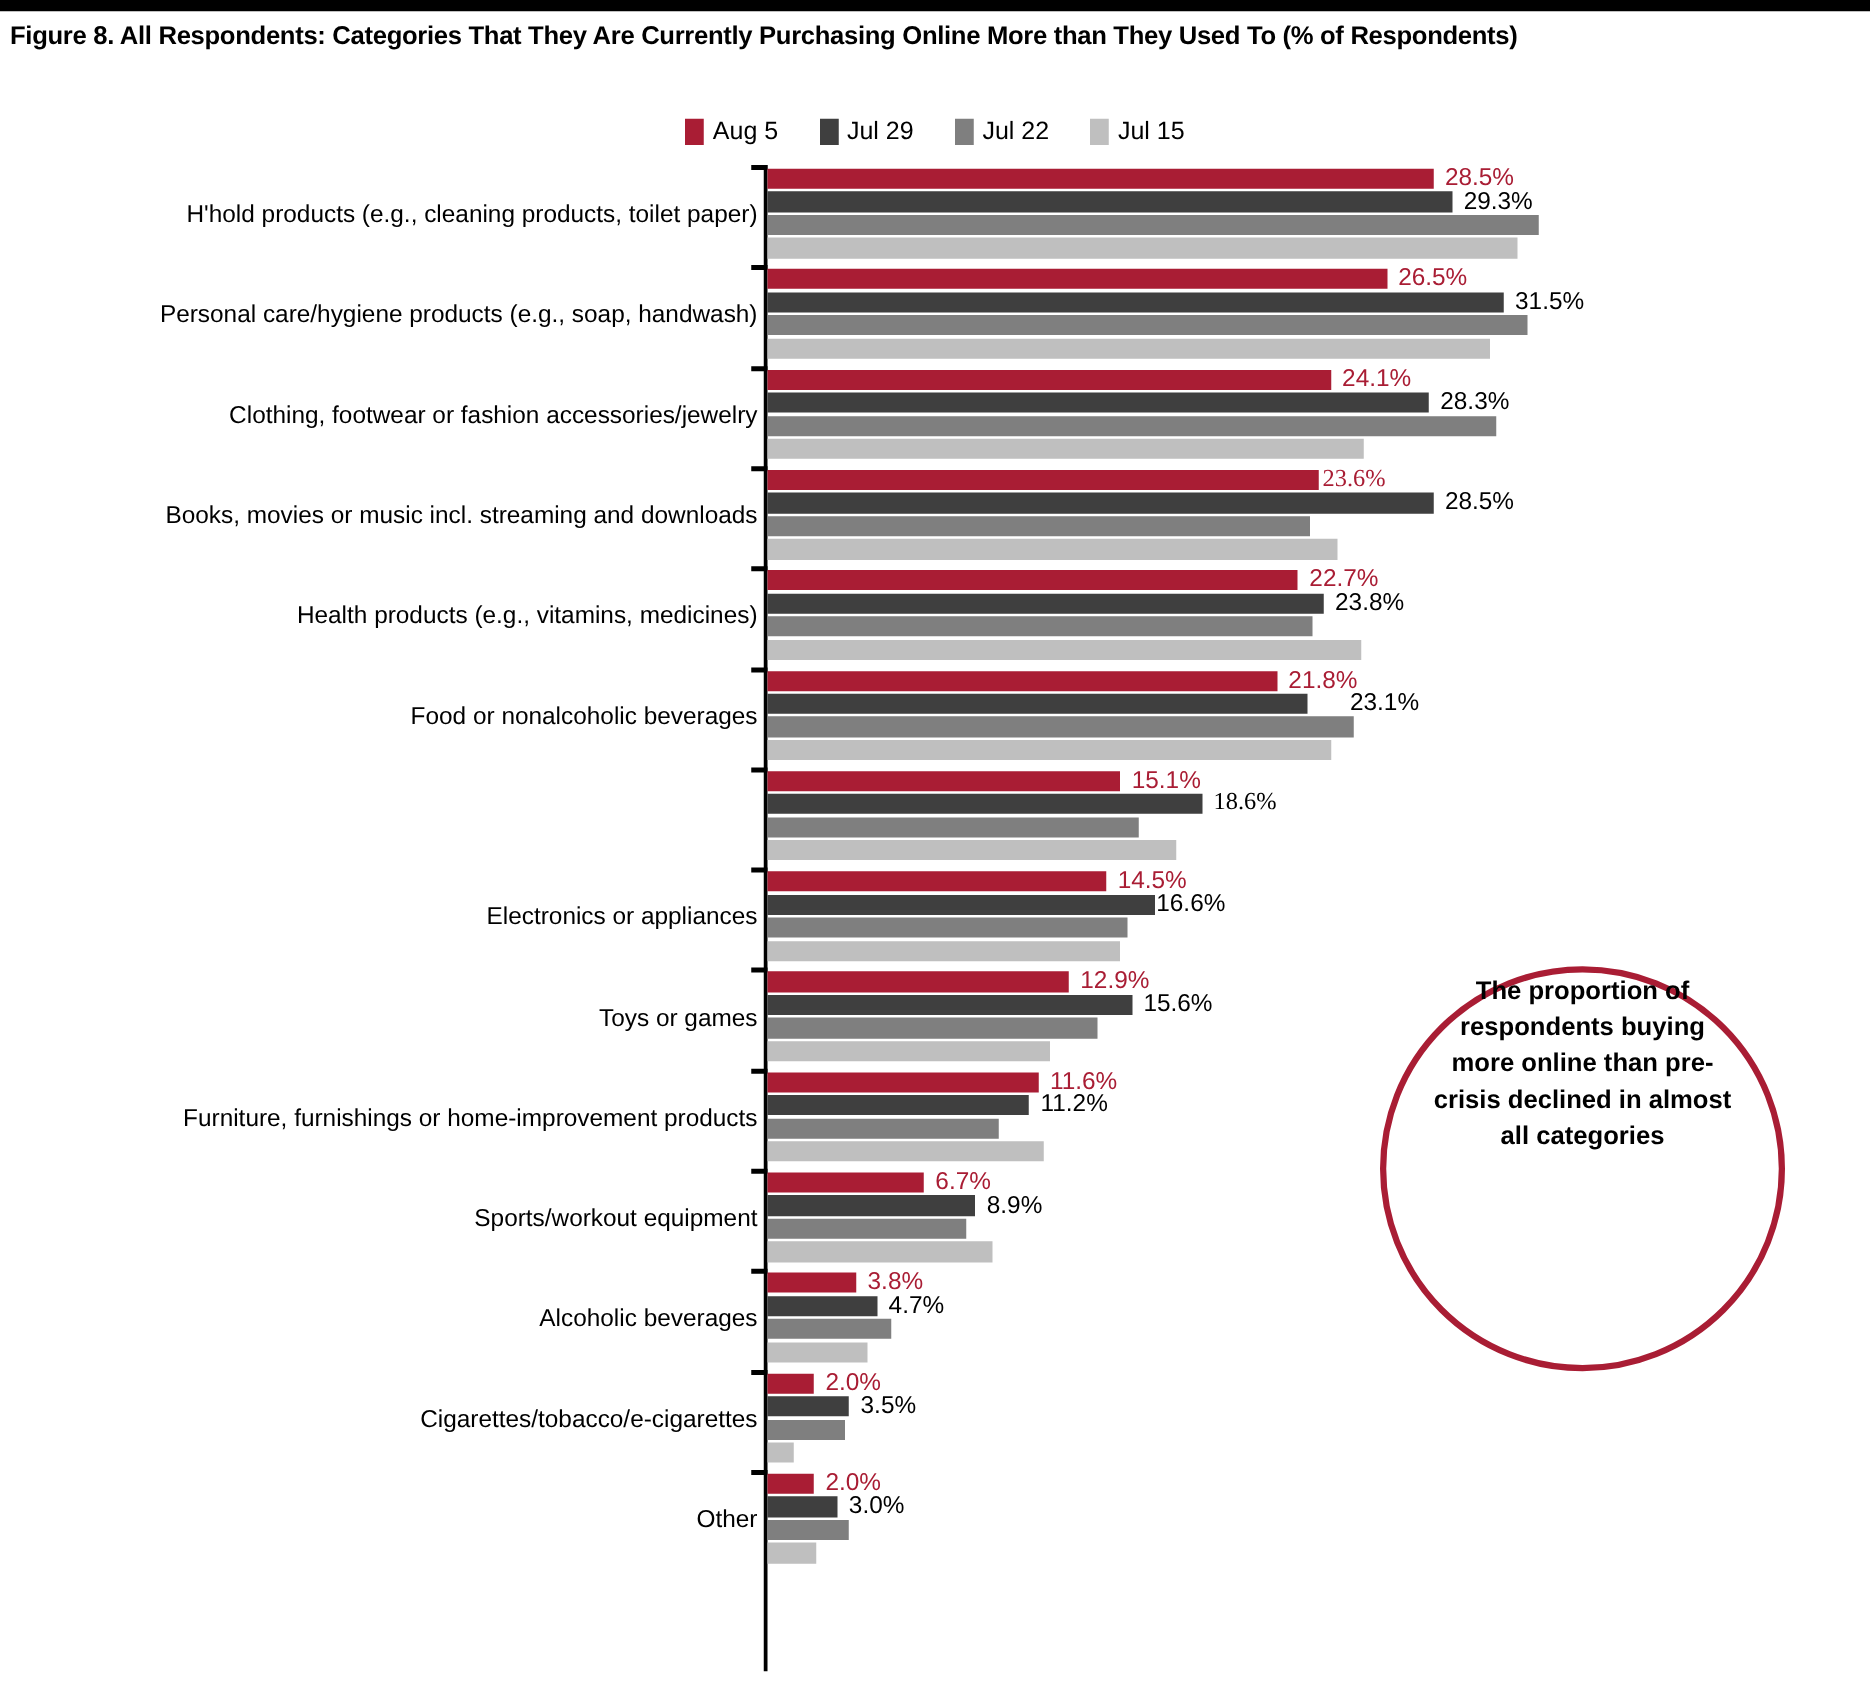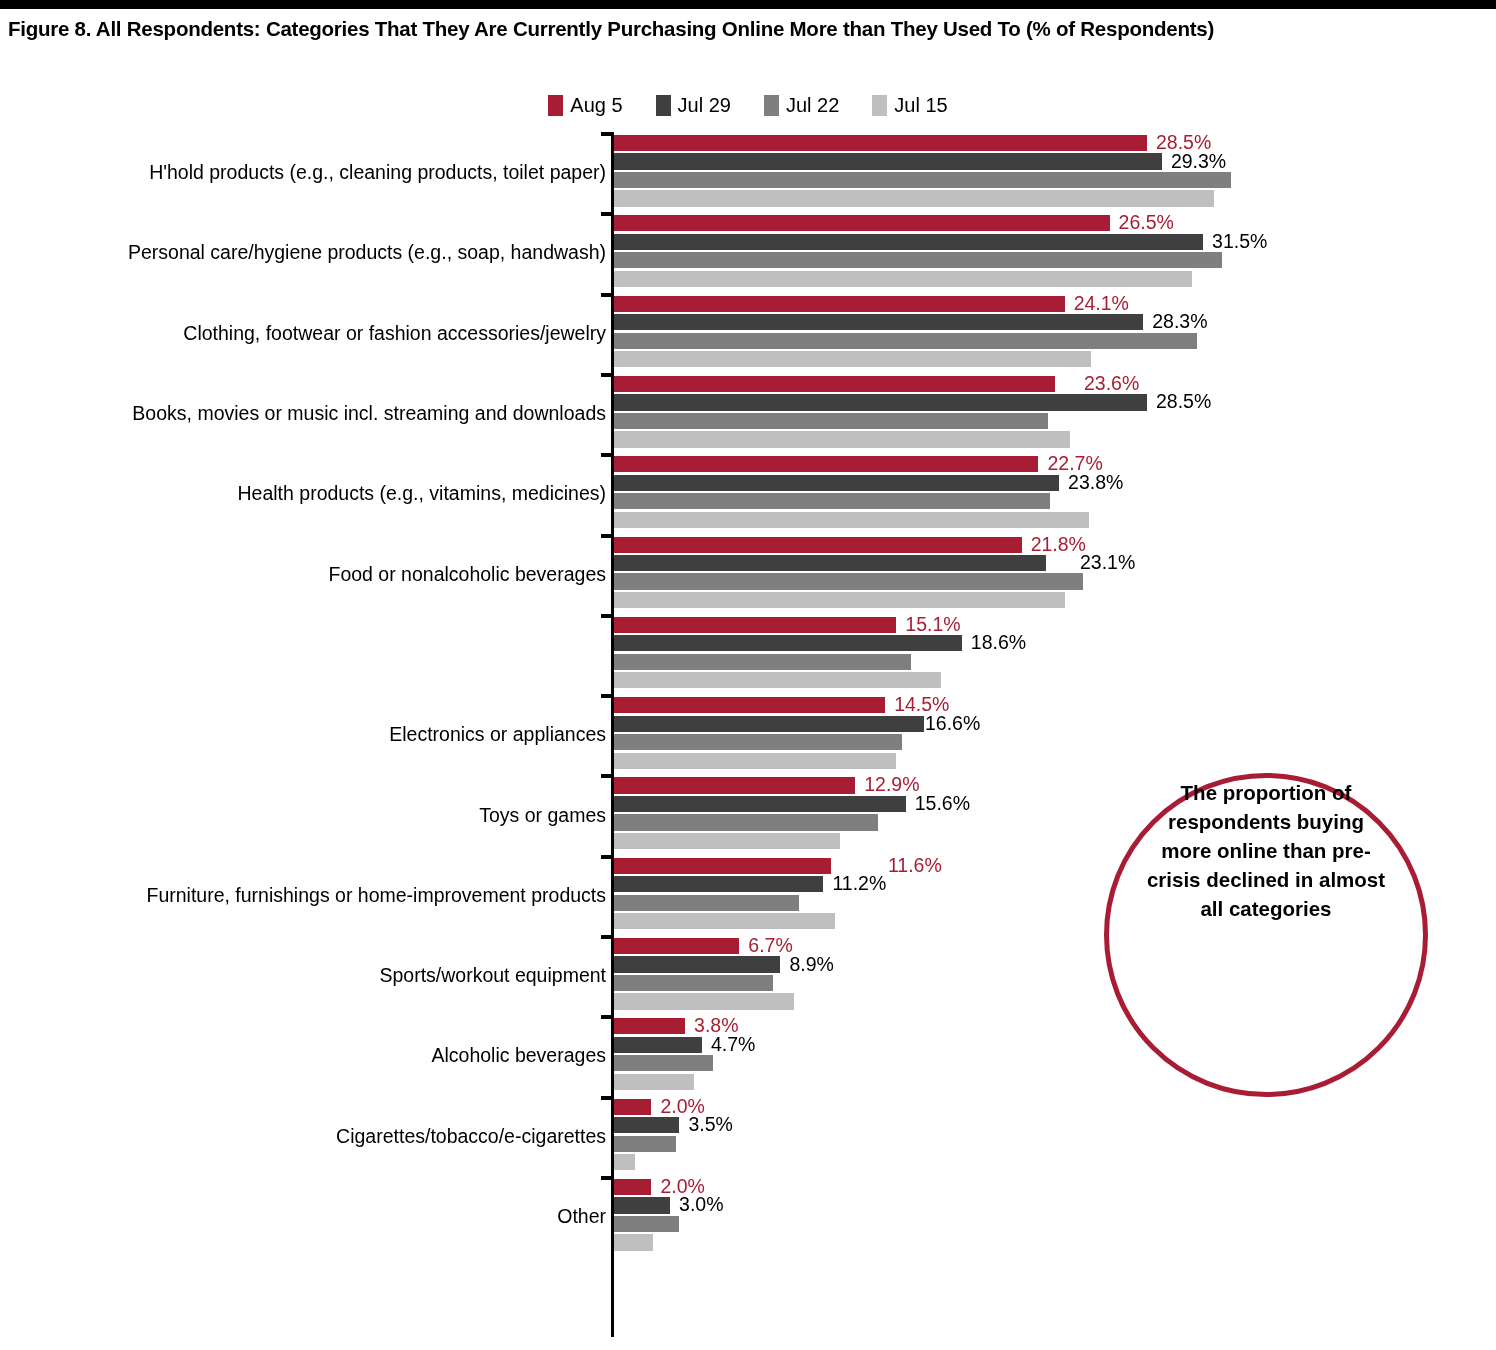--- a/index.html
+++ b/index.html
@@ -232,21 +232,21 @@
           <div class="bar" style="background: rgb(191, 191, 191); width: 476.85px;"></div>
         </div>
       </div>
     </div>
     <div class="group" style="top: 240.9px;">
       <div class="tick"></div>
       <div class="cat-label">Books, movies or music incl. streaming and downloads</div>
       <div class="bars">
         <div class="bar-row">
           <div class="bar" style="background: rgb(169, 29, 52); width: 441.32px;"></div>
-          <span class="bar-value v-aug" style="left: 461px;">23.6%</span>
+          <span class="bar-value v-aug" style="left: 435px; font-family: Liberation Serif, serif;">23.6%</span>
         </div>
         <div class="bar-row">
           <div class="bar" style="background: rgb(63, 63, 63); width: 532.95px;"></div>
           <span class="bar-value v-jul29" style="left: 532.95px;">28.5%</span>
         </div>
         <div class="bar-row">
           <div class="bar" style="background: rgb(127, 127, 127); width: 433.84px;"></div>
         </div>
         <div class="bar-row">
           <div class="bar" style="background: rgb(191, 191, 191); width: 456.28px;"></div>
@@ -295,21 +295,21 @@
     </div>
     <div class="group" style="top: 481.8px;">
       <div class="tick"></div>
       <div class="bars">
         <div class="bar-row">
           <div class="bar" style="background: rgb(169, 29, 52); width: 282.37px;"></div>
           <span class="bar-value v-aug" style="left: 282.37px;">15.1%</span>
         </div>
         <div class="bar-row">
           <div class="bar" style="background: rgb(63, 63, 63); width: 347.82px;"></div>
-          <span class="bar-value v-jul29" style="left: 347.82px;">18.6%</span>
+          <span class="bar-value v-jul29" style="left: 347.82px; font-family: Liberation Serif, serif;">18.6%</span>
         </div>
         <div class="bar-row">
           <div class="bar" style="background: rgb(127, 127, 127); width: 297.33px;"></div>
         </div>
         <div class="bar-row">
           <div class="bar" style="background: rgb(191, 191, 191); width: 327.25px;"></div>
         </div>
       </div>
     </div>
     <div class="group" style="top: 562.1px;">
@@ -351,21 +351,21 @@
           <div class="bar" style="background: rgb(191, 191, 191); width: 226.27px;"></div>
         </div>
       </div>
     </div>
     <div class="group" style="top: 722.7px;">
       <div class="tick"></div>
       <div class="cat-label">Furniture, furnishings or home-improvement products</div>
       <div class="bars">
         <div class="bar-row">
           <div class="bar" style="background: rgb(169, 29, 52); width: 216.92px;"></div>
-          <span class="bar-value v-aug" style="left: 216.92px; margin-left: 48px;">11.6%</span>
+          <span class="bar-value v-aug" style="left: 216.92px;">11.6%</span>
         </div>
         <div class="bar-row">
           <div class="bar" style="background: rgb(63, 63, 63); width: 209.44px;"></div>
           <span class="bar-value v-jul29" style="left: 209.44px;">11.2%</span>
         </div>
         <div class="bar-row">
           <div class="bar" style="background: rgb(127, 127, 127); width: 185.13px;"></div>
         </div>
         <div class="bar-row">
           <div class="bar" style="background: rgb(191, 191, 191); width: 220.66px;"></div>

